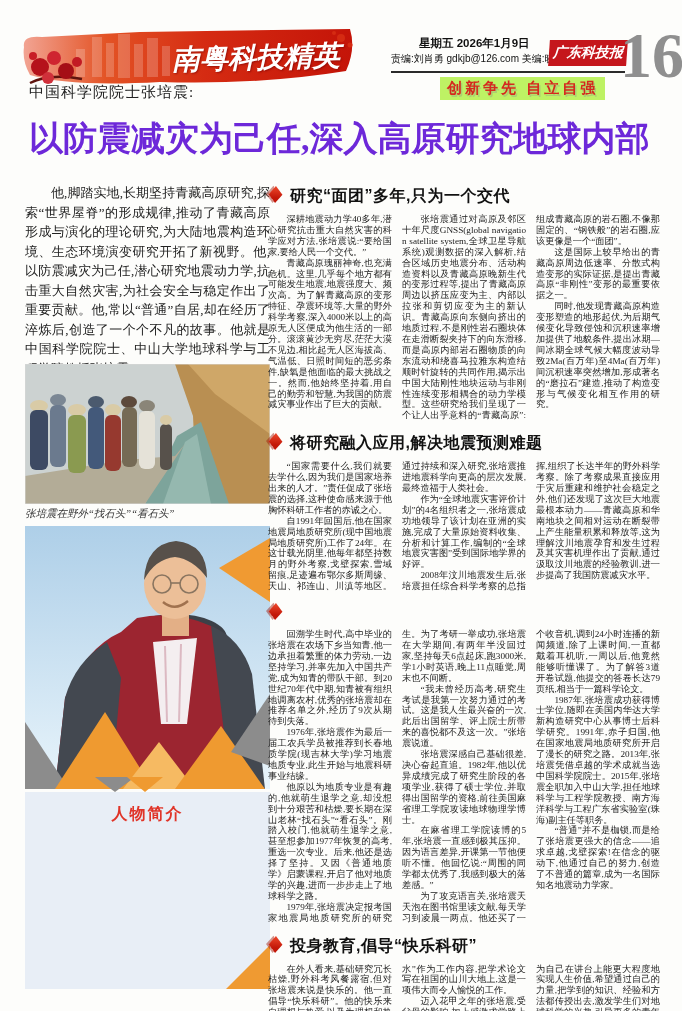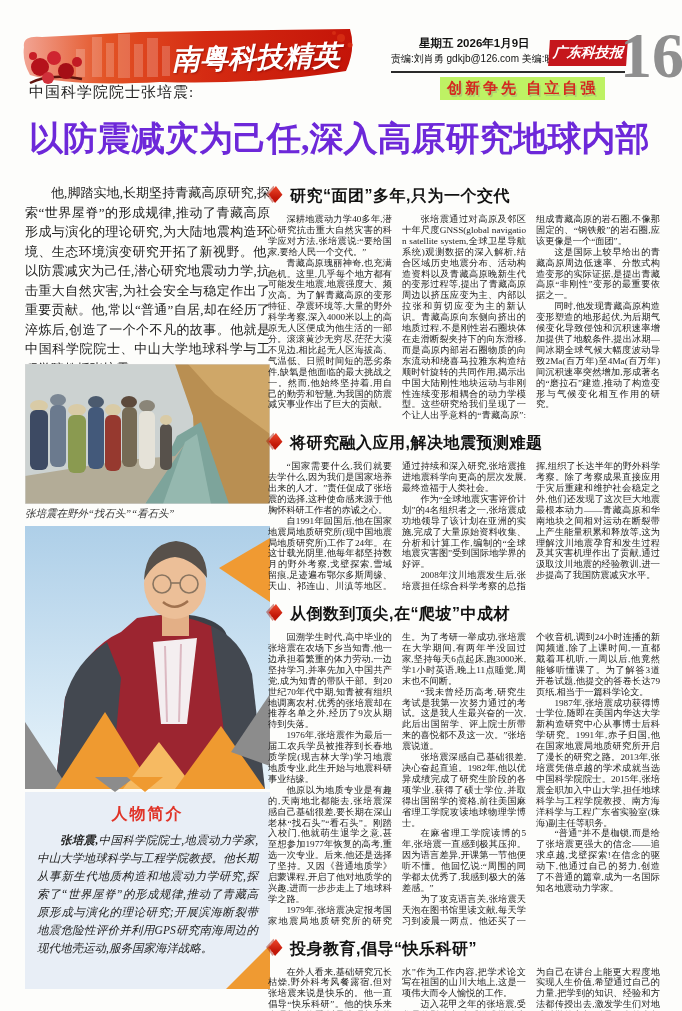--- a/index.html
+++ b/index.html
@@ -177,21 +177,20 @@
       <polygon points="98,263 134,216 170,263" fill="#f6ba62"></polygon>
       <polygon points="150,263 196,200 240,263" fill="#ef9a30"></polygon>
       <polygon points="245,168 206,226 245,240" fill="#8c8c8c"></polygon>
     </svg>
   </figure>
 
   <div class="profile">
     <div class="tri tri-gray"></div>
     <div class="tri tri-orange"></div>
     <h2>人物简介</h2>
-    <p><b>张培震,</b><span>中国科学院院士,地震动力学家,中山大学地球科学与工程学院教授。他长期从事新生代地质构造和地震动力学研究,探索了“世界屋脊”的形成规律,推动了青藏高原形成与演化的理论研究;开展滨海断裂带地震危险性评价并利用GPS研究南海周边的现代地壳运动,服务国家海洋战略。</span></p>
     <div class="tri tri-br"></div>
   </div>
 
   <div class="right-col">
 
     <section>
       <h3 class="sec-title"><span class="diamond"></span><span>研究“面团”多年,只为一个交代</span></h3>
       <div class="cols">
         <p>深耕地震动力学40多年,潜心研究抗击重大自然灾害的科学应对方法,张培震说:“要给国家,要给人民一个交代。”</p>
         <p>青藏高原瑰丽神奇,也充满危机。这里,几乎每个地方都有可能发生地震,地震强度大、频次高。为了解青藏高原的变形特征、孕震环境等,大量的野外科学考察,深入4000米以上的高原无人区便成为他生活的一部分。滚滚黄沙无穷尽,茫茫大漠不见边,相比起无人区海拔高、气温低、日照时间短的恶劣条件,缺氧是他面临的最大挑战之一。然而,他始终坚持着,用自己的勤劳和智慧,为我国的防震减灾事业作出了巨大的贡献。</p>
@@ -205,25 +204,25 @@
       <h3 class="sec-title"><span class="diamond"></span><span>将研究融入应用,解决地震预测难题</span></h3>
       <div class="cols">
         <p>“国家需要什么,我们就要去学什么,因为我们是国家培养出来的人才。”责任促成了张培震的选择,这种使命感来源于他胸怀科研工作者的赤诚之心。</p>
         <p>自1991年回国后,他在国家地震局地质研究所(现中国地震局地质研究所)工作了24年。在这廿载光阴里,他每年都坚持数月的野外考察,戈壁探索,雪域留痕,足迹遍布鄂尔多斯周缘、天山、祁连山、川滇等地区。通过持续和深入研究,张培震推进地震科学向更高的层次发展,最终造福于人类社会。</p>
         <p>作为“全球地震灾害评价计划”的4名组织者之一,张培震成功地领导了该计划在亚洲的实施,完成了大量原始资料收集、分析和计算工作,编制的“全球地震灾害图”受到国际地学界的好评。</p>
         <p>2008年汶川地震发生后,张培震担任综合科学考察的总指挥,组织了长达半年的野外科学考察。除了考察成果直接应用于灾后重建和维护社会稳定之外,他们还发现了这次巨大地震最根本动力——青藏高原和华南地块之间相对运动在断裂带上产生能量积累和释放等,这为理解汶川地震孕育和发生过程及其灾害机理作出了贡献,通过汲取汶川地震的经验教训,进一步提高了我国防震减灾水平。</p>
       </div>
     </section>
 
     <section>
-      <h3 class="sec-title"><span class="diamond"></span><span>从倒数到顶尖,在“爬坡”中成材</span></h3>
+      <h3 class="sec-title"><span class="diamond"></span></h3>
       <div class="cols">
         <p>回溯学生时代,高中毕业的张培震在农场下乡当知青,他一边承担着繁重的体力劳动,一边坚持学习,并率先加入中国共产党,成为知青的带队干部。到20世纪70年代中期,知青被有组织地调离农村,优秀的张培震却在推荐名单之外,经历了9次从期待到失落。</p>
         <p>1976年,张培震作为最后一届工农兵学员被推荐到长春地质学院(现吉林大学)学习地震地质专业,此生开始与地震科研事业结缘。</p>
-        <p>他原以为地质专业是有趣的,天南地北都能去,张培震深感自己基础很差,要长期在深山老林“找石头”“看石头”。刚踏入校门,他就萌生退学之意,甚至想参加1977年恢复的高考,重选一次专业。后来,他还是选择了坚持。又因《普通地质学》启蒙课程,开启了他对地质学的兴趣,进而一步步走上了地球科学之路。</p>
+        <p>他原以为地质专业是有趣的,他就萌生退学之意,却没想到十分艰苦和枯燥,要长期在深山老林“找石头”“看石头”。刚踏入校门,他就萌生退学之意,甚至想参加1977年恢复的高考,重选一次专业。后来,他还是选择了坚持。又因《普通地质学》启蒙课程,开启了他对地质学的兴趣,进而一步步走上了地球科学之路。</p>
         <p>1979年,张培震决定报考国家地震局地质研究所的研究生。为了考研一举成功,张培震在大学期间,有两年半没回过家,坚持每天6点起床,跑3000米,学1小时英语,晚上11点睡觉,周末也不间断。</p>
         <p>“我未曾经历高考,研究生考试是我第一次努力通过的考试。这是我人生最兴奋的一次,此后出国留学、评上院士所带来的喜悦都不及这一次。”张培震说道。</p>
         <p>张培震深感自己基础很差,决心奋起直追。1982年,他以优异成绩完成了研究生阶段的各项学业,获得了硕士学位,并取得出国留学的资格,前往美国麻省理工学院攻读地球物理学博士。</p>
         <p>在麻省理工学院读博的5年,张培震一直感到极其压抑。因为语言差异,开课第一节他便听不懂。他回忆说:“周围的同学都太优秀了,我感到极大的落差感。”</p>
         <p>为了攻克语言关,张培震天天泡在图书馆里读文献,每天学习到凌晨一两点。他还买了一个收音机,调到24小时连播的新闻频道,除了上课时间,一直都戴着耳机听,一周以后,他竟然能够听懂课了。为了解答3道开卷试题,他提交的答卷长达79页纸,相当于一篇科学论文。</p>
         <p>1987年,张培震成功获得博士学位,随即在美国内华达大学新构造研究中心从事博士后科学研究。1991年,赤子归国,他在国家地震局地质研究所开启了漫长的研究之路。2013年,张培震凭借卓越的学术成就当选中国科学院院士。2015年,张培震全职加入中山大学,担任地球科学与工程学院教授、南方海洋科学与工程广东省实验室(珠海)副主任等职务。</p>
         <p>“普通”并不是枷锁,而是给了张培震更强大的信念——追求卓越,戈壁探索!在信念的驱动下,他通过自己的努力,创造了不普通的篇章,成为一名国际知名地震动力学家。</p>
       </div>
     </section>
 

